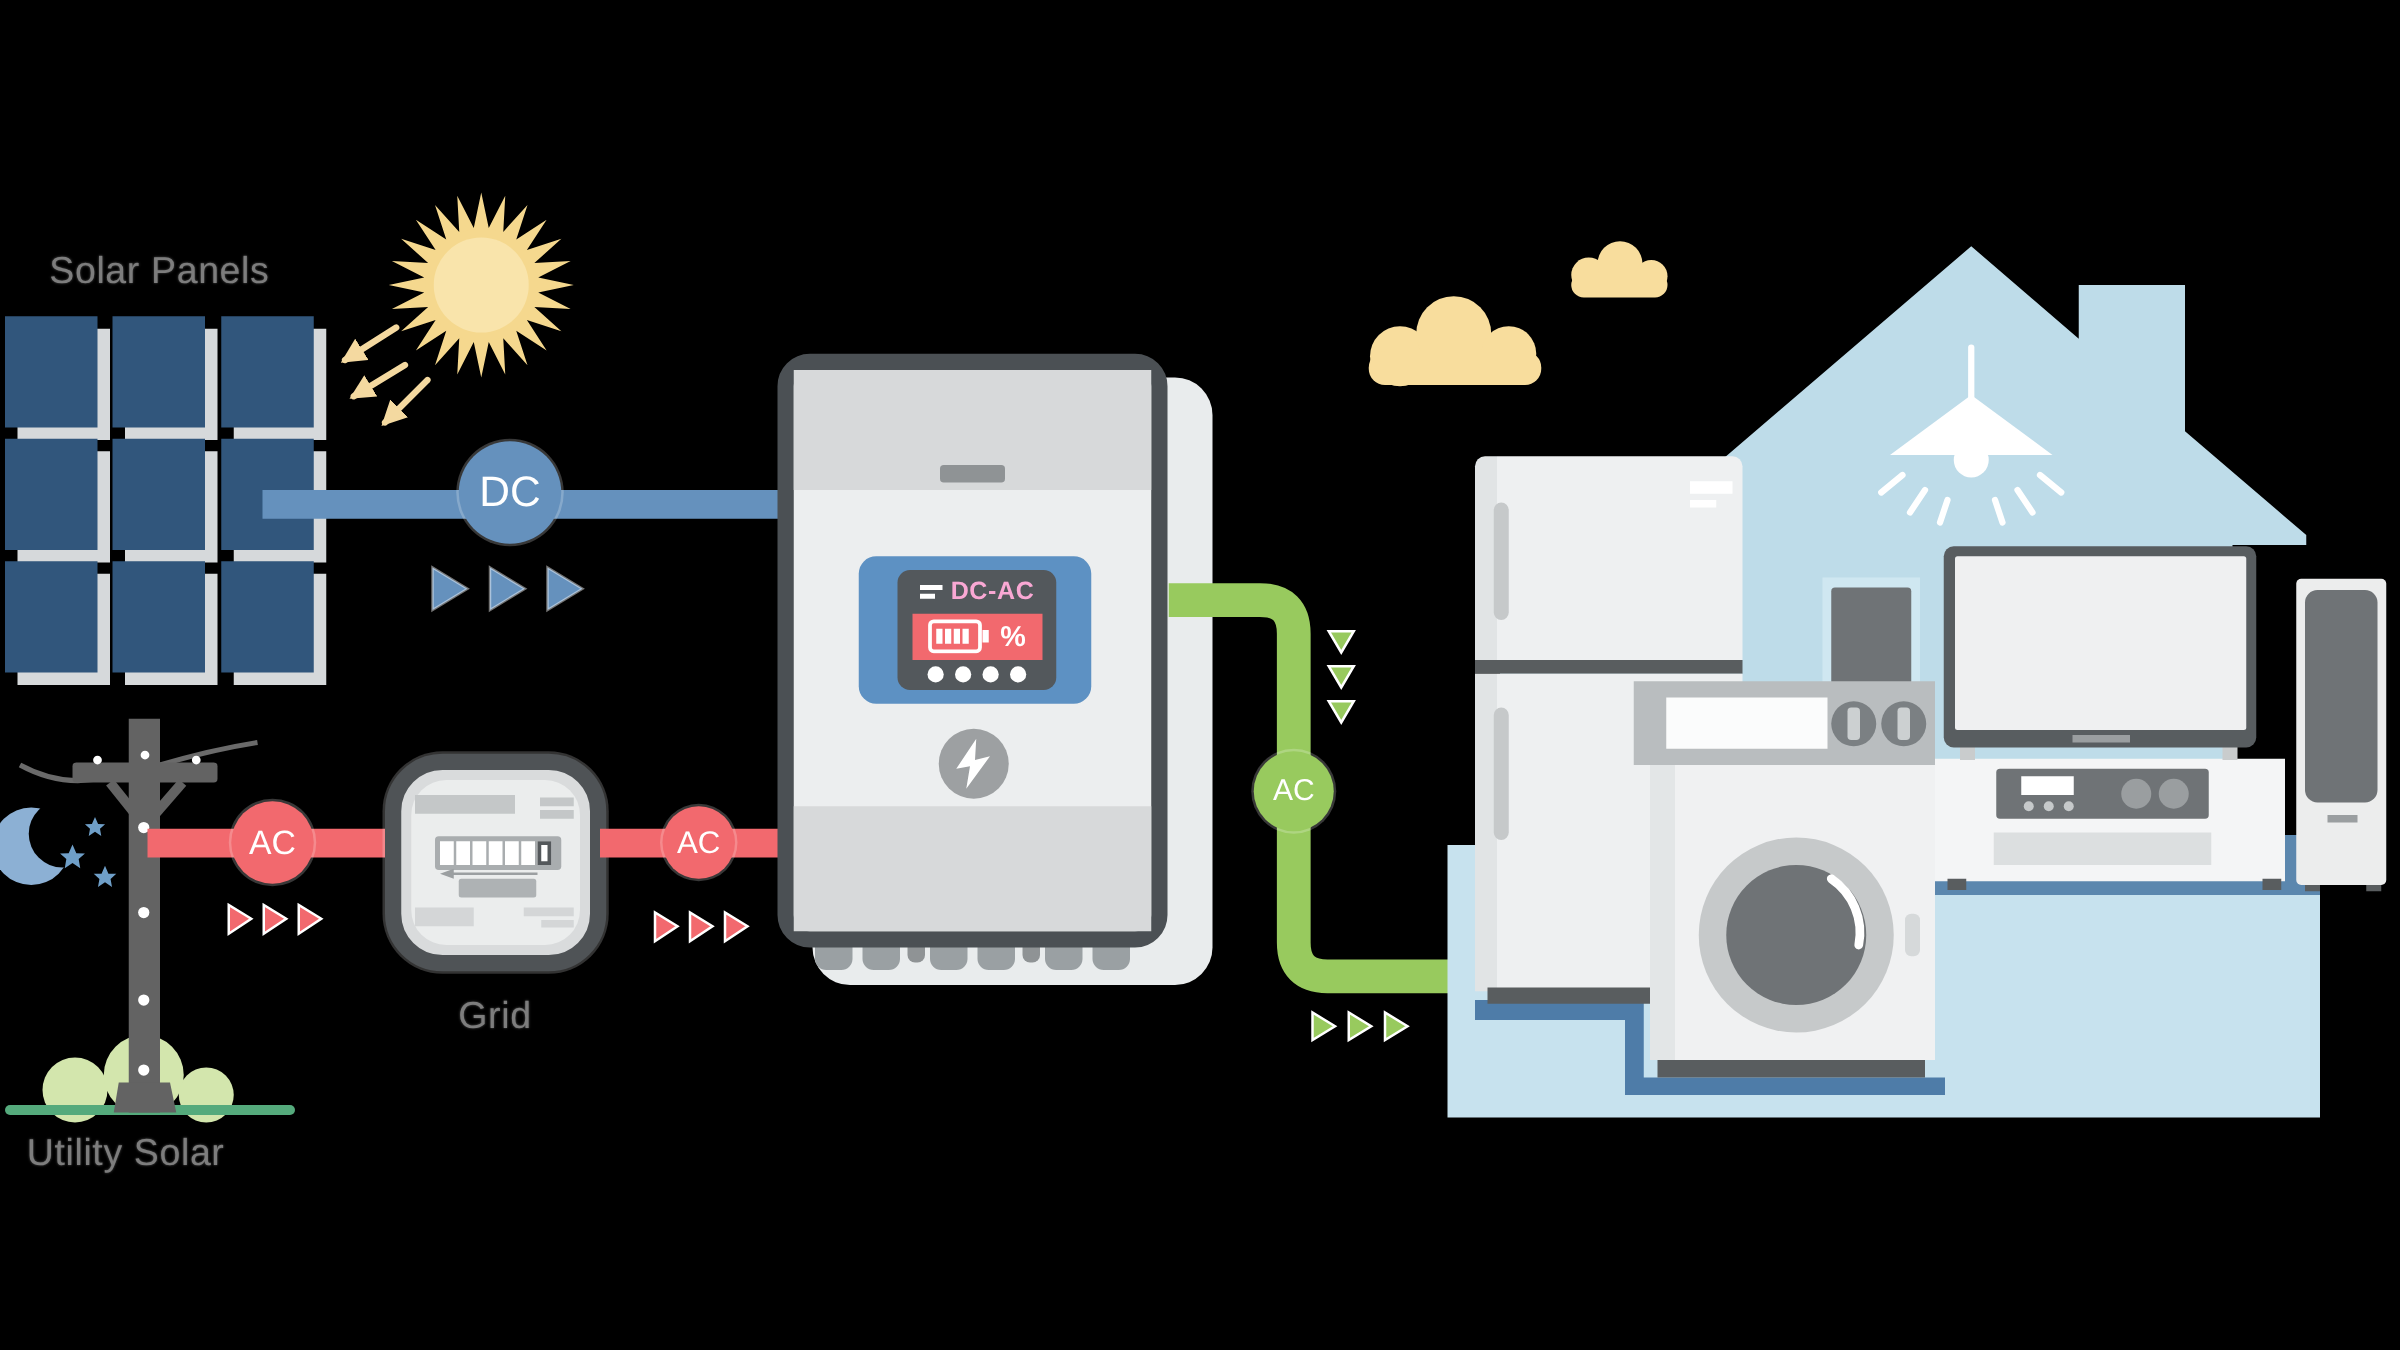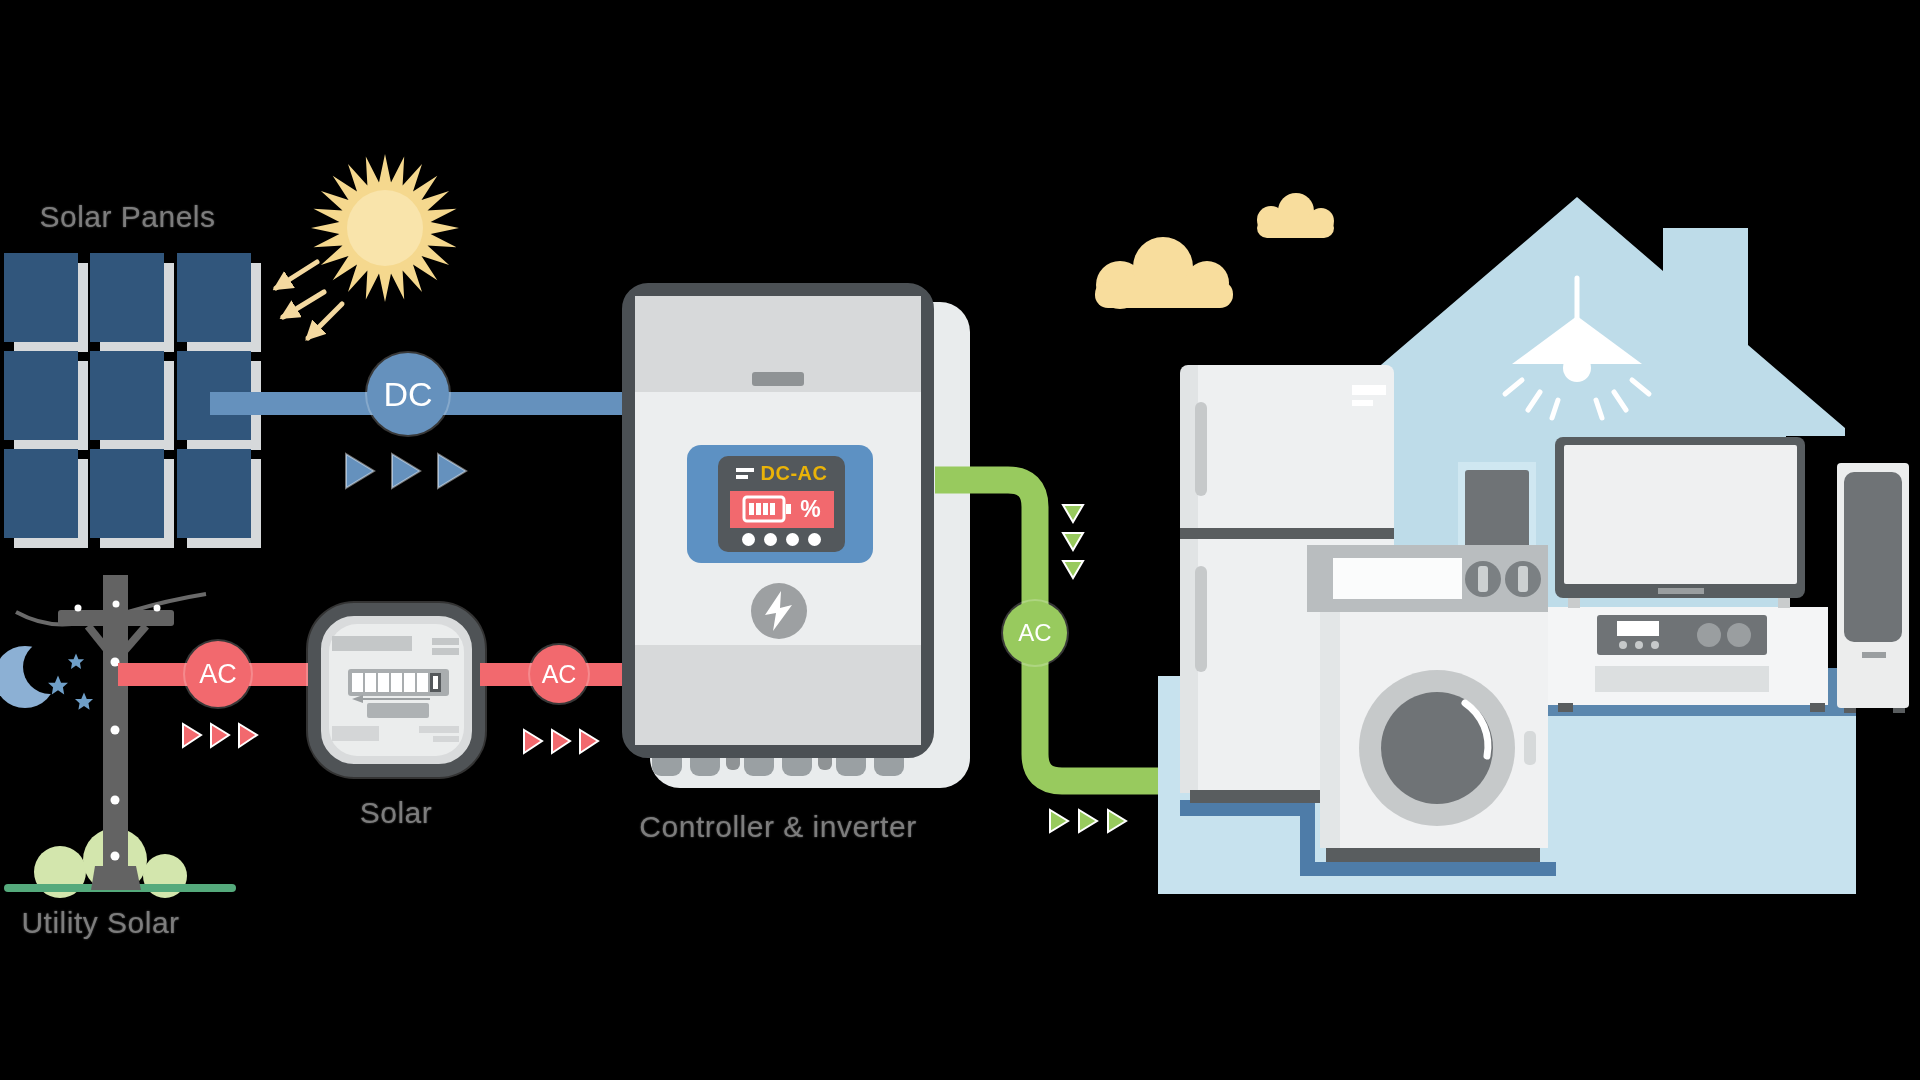--- a/index.html
+++ b/index.html
@@ -137,21 +137,21 @@
     <div class="reg-cell hl"></div>
   </div>
   <svg class="abs" style="left:352px;top:694px" width="82" height="10">
     <line x1="8" y1="5" x2="78" y2="5" stroke="#9b9fa1" stroke-width="2"></line>
     <polygon points="0,5 11,1 11,9" fill="#9b9fa1"></polygon>
   </svg>
   <div class="abs" style="left:367px;top:703px;width:62px;height:15px;background:#aeb2b4;border-radius:2px"></div>
   <div class="abs" style="left:332px;top:726px;width:47px;height:15px;background:#d4d6d7"></div>
   <div class="abs" style="left:419px;top:726px;width:40px;height:7px;background:#d4d6d7"></div>
   <div class="abs" style="left:433px;top:736px;width:26px;height:6px;background:#d4d6d7"></div>
-  <div class="lbl" style="left:326px;top:796px;width:140px">Solar</div>
+  <div class="lbl" style="left:326px;top:796px;width:140px">Grid</div>
 
   <div class="flow-line" style="left:480px;top:663px;width:165px;background:#f2696e"></div>
   <div class="badge" style="left:530px;top:645px;width:58px;height:58px;background:#f2696e;font-size:25px">AC</div>
   <svg class="abs" style="left:519px;top:728px" width="95" height="30">
     <g fill="#f2696e" stroke="#fff" stroke-width="2">
       <polygon points="5,2 5,25 23,13"></polygon>
       <polygon points="33,2 33,25 51,13"></polygon>
       <polygon points="61,2 61,25 79,13"></polygon>
     </g>
   </svg>
@@ -170,21 +170,21 @@
   <div class="abs" style="left:622px;top:283px;width:312px;height:475px;border:13px solid #4b5054;border-radius:26px;background:#eceeef;box-sizing:border-box">
     <div class="abs" style="left:0;top:0;width:286px;height:96px;background:#d7d9da"></div>
     <div class="abs" style="left:117px;top:76px;width:52px;height:14px;background:#8f9395;border-radius:3px"></div>
     <div class="abs" style="left:52px;top:149px;width:186px;height:118px;background:#5d91c3;border-radius:14px">
       <div class="abs" style="left:31px;top:11px;width:127px;height:96px;background:#53585c;border-radius:10px;display:flex;flex-direction:column;justify-content:space-evenly;align-items:center">
         <div style="display:flex;align-items:center;gap:7px">
           <div>
             <div style="width:18px;height:4px;background:#fff;margin-bottom:3px"></div>
             <div style="width:12px;height:4px;background:#fff"></div>
           </div>
-          <span style="color:#eab308;font-weight:bold;font-size:20px;letter-spacing:.5px">DC-AC</span>
+          <span style="color:#f9a8d4;font-weight:bold;font-size:20px;letter-spacing:.5px">DC-AC</span>
         </div>
         <div style="width:104px;height:37px;background:#f2696e;display:flex;align-items:center;justify-content:center;gap:6px">
           <svg width="52" height="28" viewBox="0 0 52 28">
             <rect x="2" y="2" width="40" height="24" rx="3" fill="none" stroke="#fff" stroke-width="3"></rect>
             <rect x="7" y="8" width="5" height="12" fill="#fff"></rect>
             <rect x="14" y="8" width="5" height="12" fill="#fff"></rect>
             <rect x="21" y="8" width="5" height="12" fill="#fff"></rect>
             <rect x="28" y="8" width="5" height="12" fill="#fff"></rect>
             <rect x="44" y="9" width="5" height="10" fill="#fff"></rect>
           </svg>
@@ -197,21 +197,20 @@
             <div class="dot"></div>
         </div>
       </div>
     </div>
     <div class="abs" style="left:0;top:349px;width:286px;height:100px;background:#d7d9da"></div>
     <svg class="abs" style="left:115px;top:286px" width="58" height="58">
       <circle cx="29" cy="29" r="28" fill="#9da0a2"></circle>
       <polygon points="31,9 15,33 26,31 23,49 42,23 30,26" fill="#fff"></polygon>
     </svg>
   </div>
-  <div class="lbl" style="left:628px;top:810px;width:300px">Controller &amp; inverter</div>
 
   <svg class="abs" style="left:920px;top:440px" width="280" height="420">
     <path d="M 15 40 H 88 Q 115 40 115 67 V 314 Q 115 341 142 341 H 250" fill="none" stroke="#98ca5e" stroke-width="27"></path>
   </svg>
   <div class="badge" style="left:1003px;top:601px;width:64px;height:64px;background:#98ca5e;font-size:24px">AC</div>
   <svg class="abs" style="left:1058px;top:498px" width="32" height="90">
     <g fill="#98ca5e" stroke="#fff" stroke-width="2">
       <polygon points="5,7 25,7 15,24"></polygon>
       <polygon points="5,35 25,35 15,52"></polygon>
       <polygon points="5,63 25,63 15,80"></polygon>

